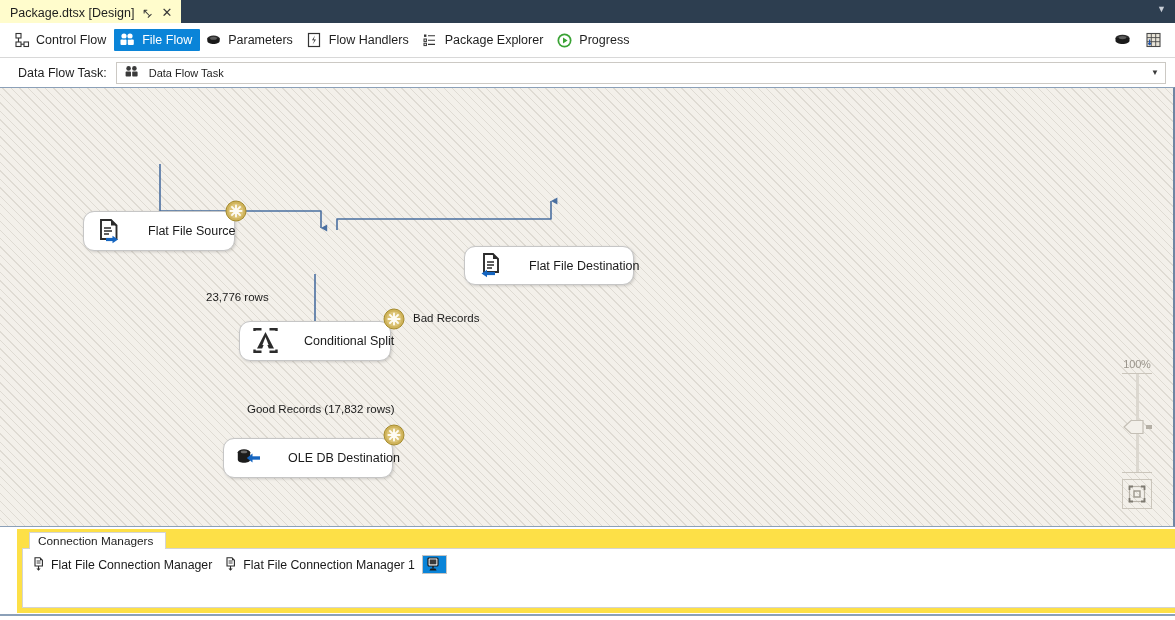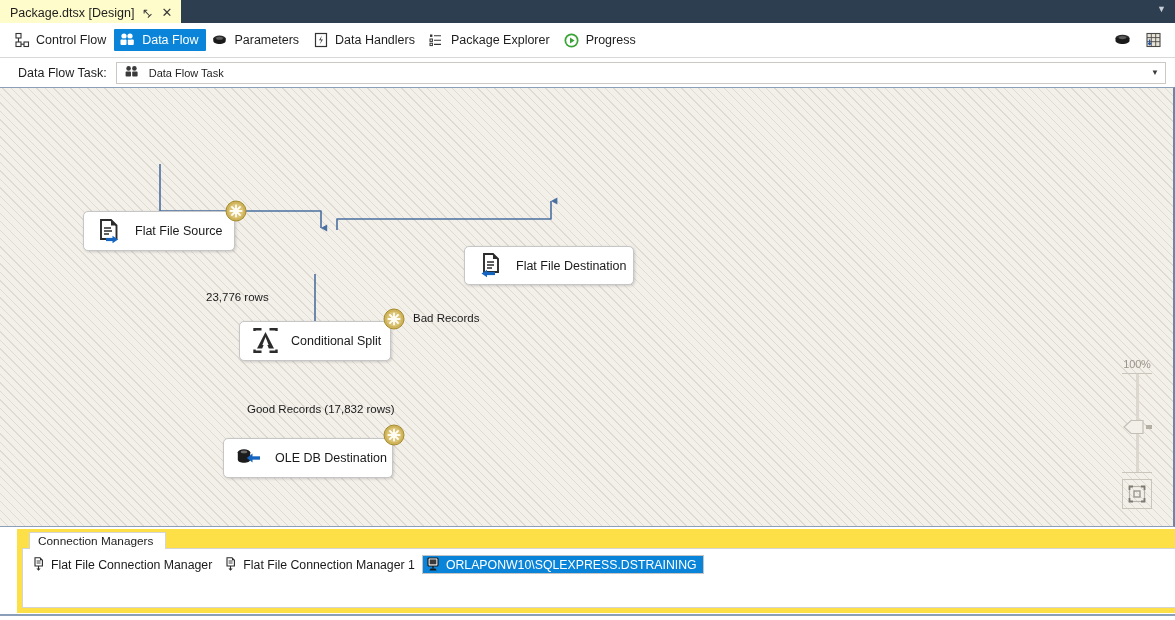--- a/index.html
+++ b/index.html
@@ -151,24 +151,24 @@
   #canvas-svg { position: absolute; left: 0; top: 0; }
 
   
   .node {
     position: absolute;
     background: #ffffff;
     border: 1px solid #c6c6c6;
     box-shadow: 1px 1px 3px rgba(0,0,0,0.16);
     display: flex;
     align-items: center;
-    gap: 11px;
+    gap: 24px;
     padding: 0 16px 0 10px;
     cursor: pointer;
-    border-radius: 5px;
+    border-radius: 11px;
   }
   .node-icon {
     width: 30px; height: 30px;
     flex: 0 0 30px;
     display: flex; align-items: center; justify-content: center;
   }
   .node-label {
     font-size: 12.5px;
     color: #1a1a1a;
     white-space: nowrap;
@@ -320,42 +320,42 @@
     <div class="dtab active">
       <span class="dtab-icon">
         <svg width="17" height="16" viewBox="0 0 17 16">
           <circle cx="5" cy="4" r="2.6" fill="#fff"></circle>
           <circle cx="11" cy="4" r="2.6" fill="#fff"></circle>
           <rect x="1.5" y="7.5" width="6" height="5.5" rx="1" fill="#fff"></rect>
           <rect x="8.8" y="7.5" width="6" height="5.5" rx="1" fill="#fff"></rect>
           <path d="M5 6.5 L5 7.5 M11 6.5 L11 7.5" stroke="#0a84d8" stroke-width="1.2"></path>
         </svg>
       </span>
-      <span>Data Flow</span>
+      <span>File Flow</span>
     </div>
 
     <div class="dtab">
       <span class="dtab-icon">
         <svg width="17" height="16" viewBox="0 0 17 16">
           <ellipse cx="8.5" cy="6.5" rx="6.2" ry="3" fill="#2b2b2b"></ellipse>
           <path d="M2.3 6.5 v2.4 c0 1.6 2.8 3 6.2 3 s6.2-1.4 6.2-3 V6.5" fill="#1a1a1a"></path>
           <ellipse cx="8.5" cy="6.2" rx="3.4" ry="1.5" fill="#5c5c5c"></ellipse>
         </svg>
       </span>
       <span>Parameters</span>
     </div>
 
     <div class="dtab">
       <span class="dtab-icon">
         <svg width="16" height="16" viewBox="0 0 16 16">
           <rect x="2.5" y="1.5" width="11" height="13" fill="none" stroke="#333" stroke-width="1.2"></rect>
           <path d="M9 3.6 L6 8.2 h2.4 L6.6 12.6 L10 7.6 H7.6 Z" fill="#333"></path>
         </svg>
       </span>
-      <span>Data Handlers</span>
+      <span>Flow Handlers</span>
     </div>
 
     <div class="dtab">
       <span class="dtab-icon">
         <svg width="16" height="16" viewBox="0 0 16 16">
           <rect x="2" y="2.5" width="2.4" height="2.4" fill="#333"></rect>
           <rect x="2" y="7" width="2.4" height="2.4" fill="none" stroke="#333" stroke-width="1"></rect>
           <rect x="2" y="11.2" width="2.4" height="2.4" fill="none" stroke="#333" stroke-width="1"></rect>
           <path d="M6 3.7 h7 M6 8.2 h7 M6 12.4 h7" stroke="#333" stroke-width="1.1"></path>
         </svg>
@@ -570,21 +570,20 @@
 
       <div class="cm-item selected">
         <span class="cm-icon">
           <svg width="14" height="15" viewBox="0 0 14 15">
             <rect x="2" y="1" width="10" height="8" rx="1" fill="#ffffff" stroke="#1a1a1a" stroke-width="1.2"></rect>
             <rect x="3.6" y="2.4" width="6.8" height="5" fill="#3a3a3a"></rect>
             <path d="M7,9 v2.4" stroke="#1a1a1a" stroke-width="1.4"></path>
             <path d="M3.4,13.6 h7.2 l-1.2,-2.2 h-4.8 Z" fill="#1a1a1a"></path>
           </svg>
         </span>
-        <span>ORLAPONW10\SQLEXPRESS.DSTRAINING</span>
       </div>
 
     </div>
   </div>
 
   <div class="bottom-rule"></div>
 
 </div>
 
 </body></html>

